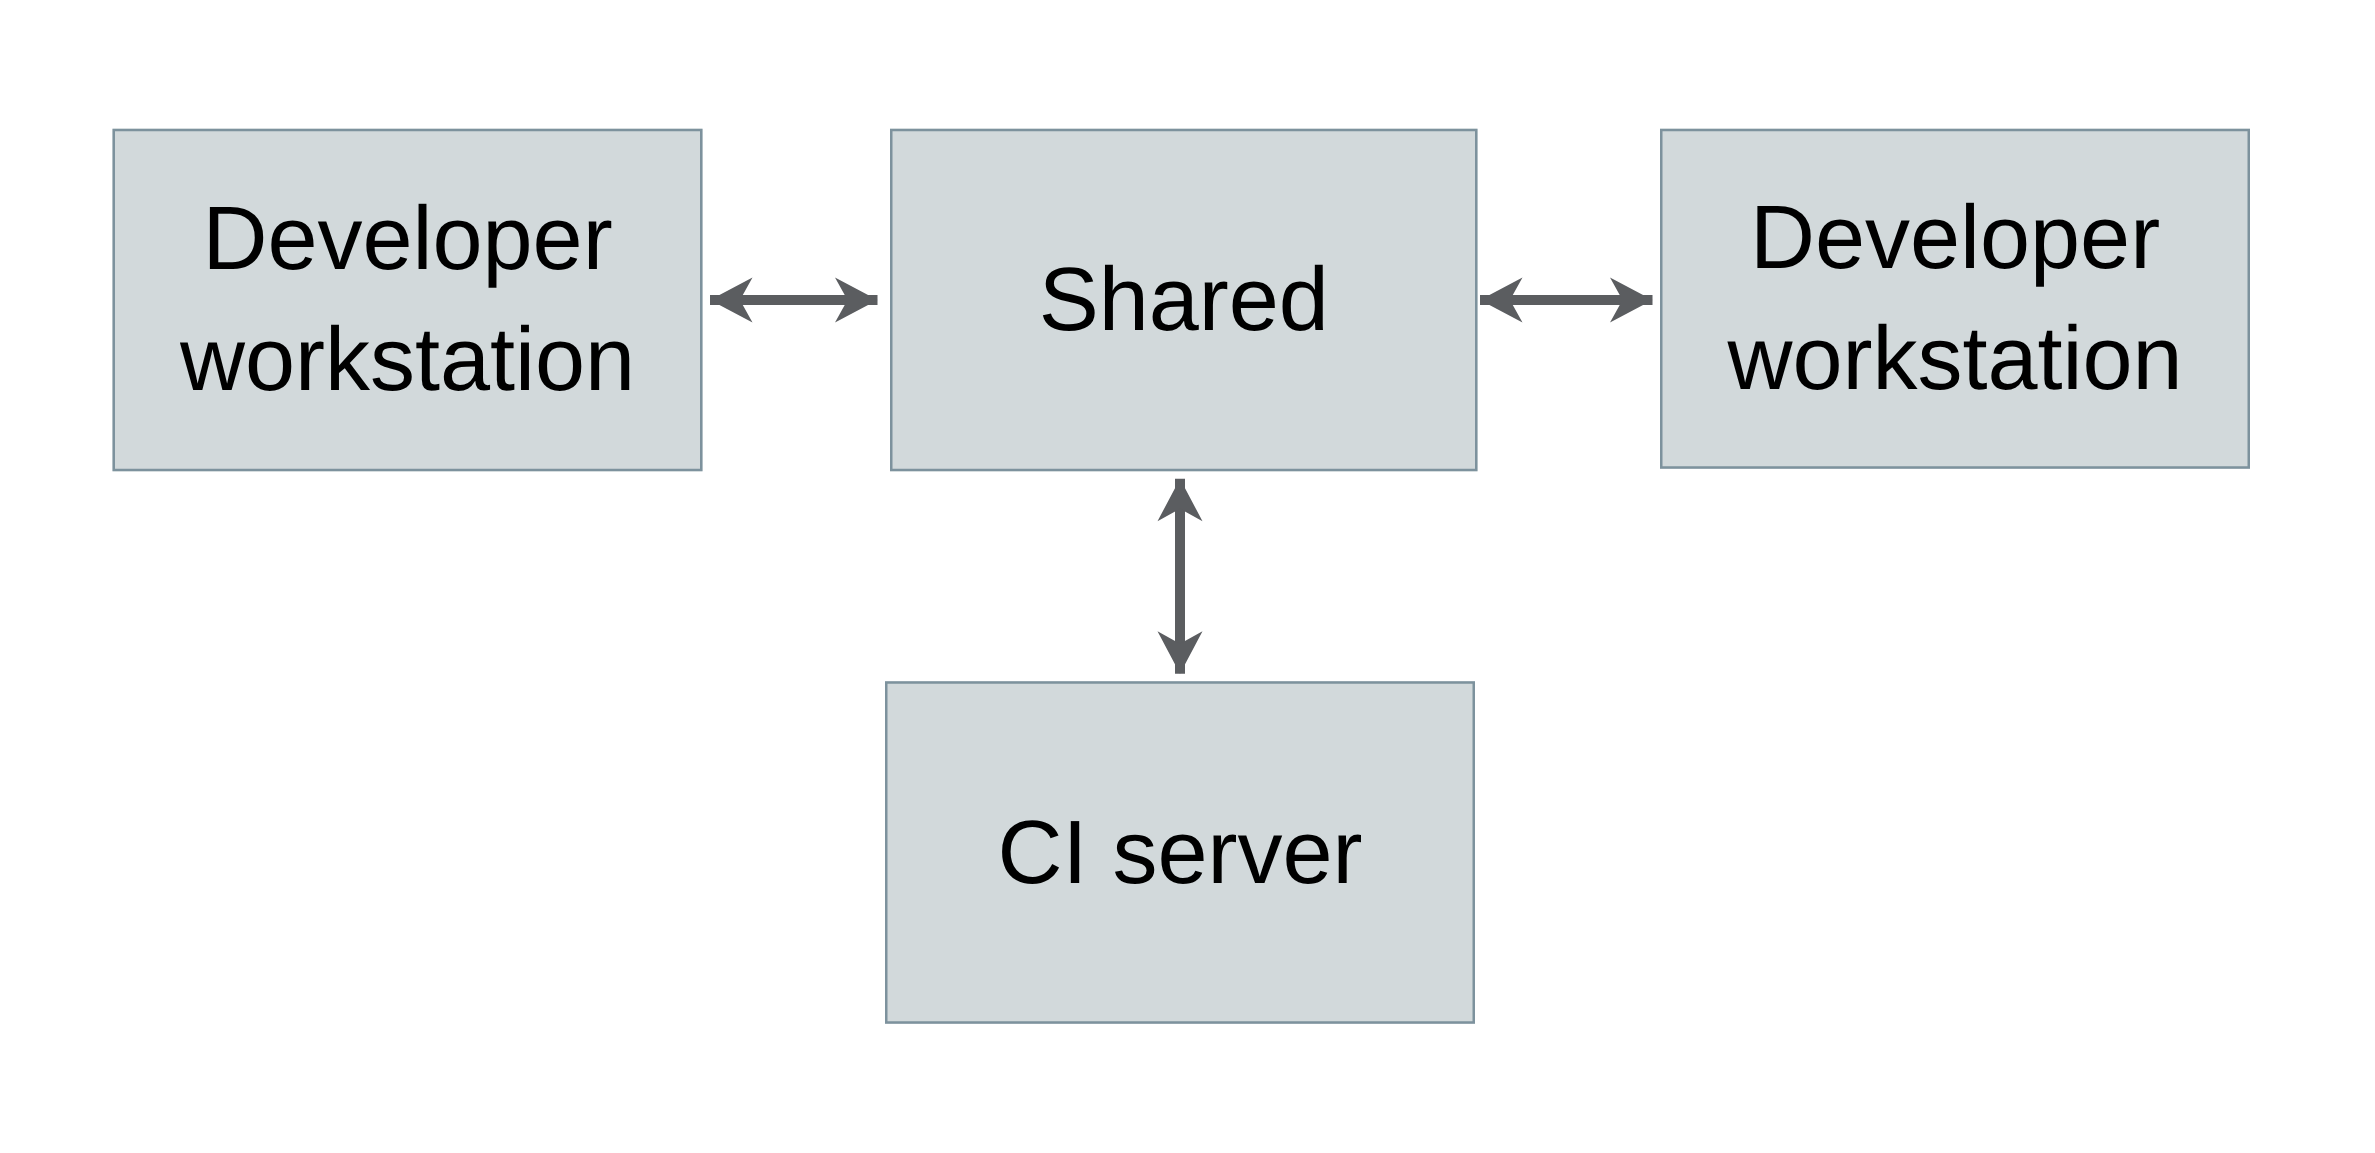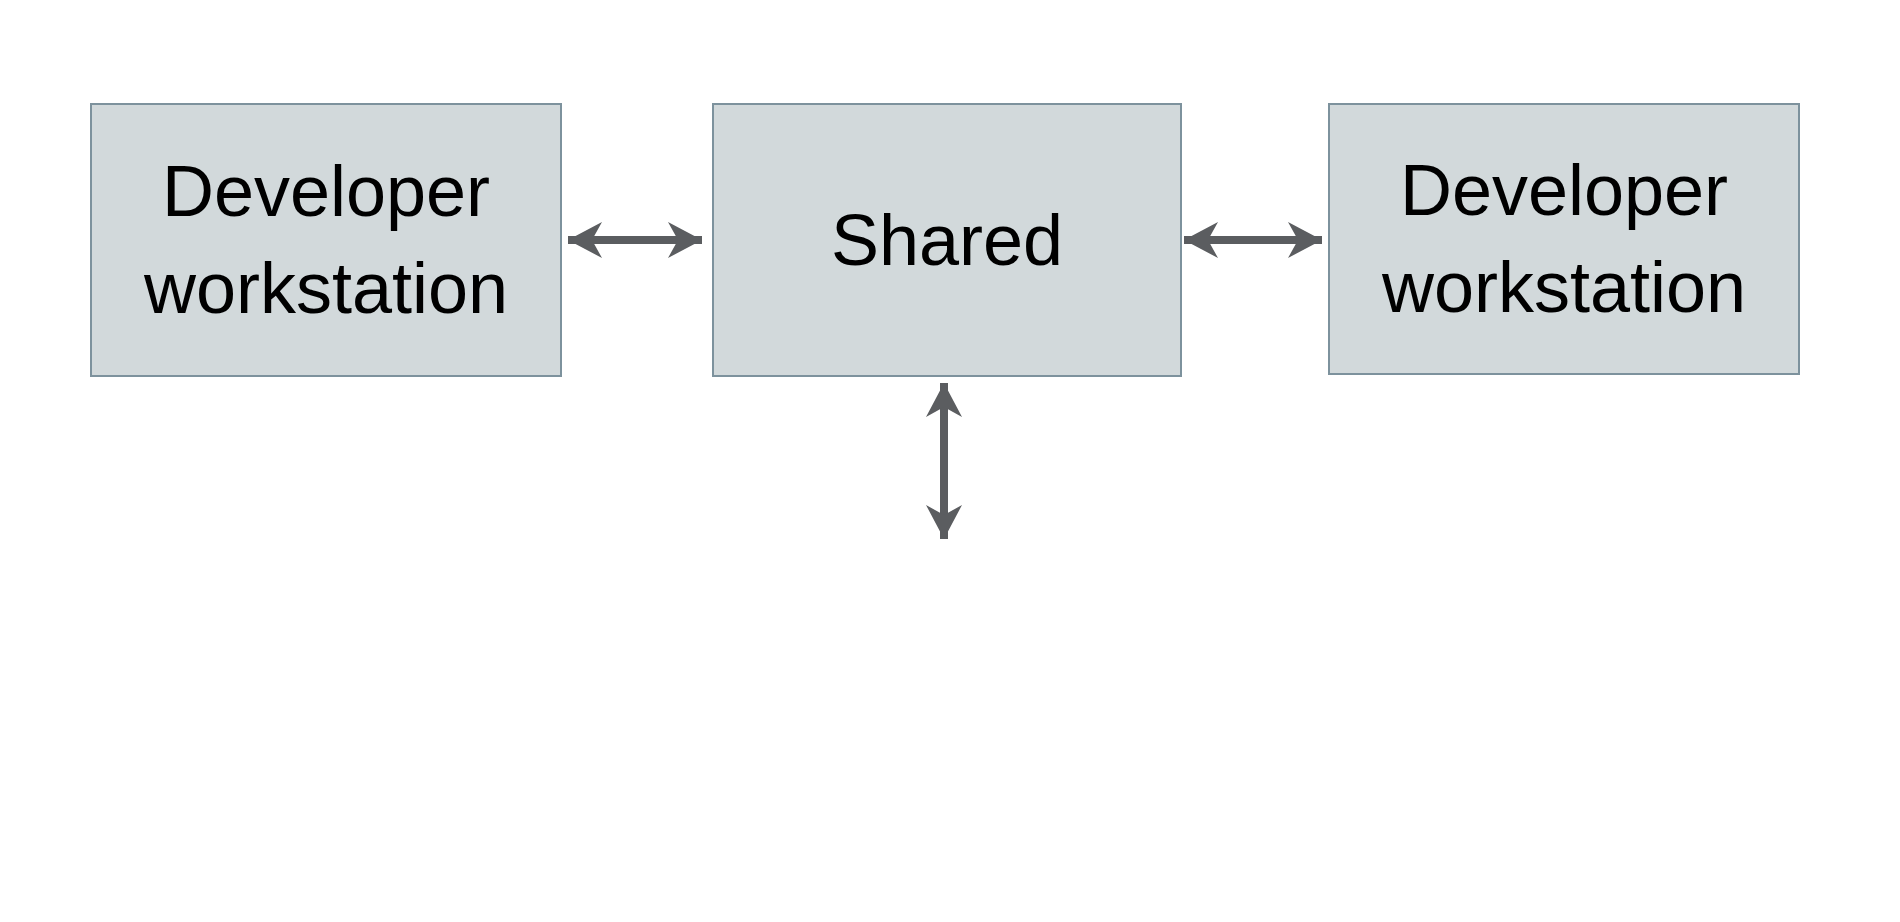--- a/index.html
+++ b/index.html
@@ -66,20 +66,24 @@
 
   <div class="node node-cache">
     <span class="line">Shared</span>
   </div>
 
   <div class="node node-dev-right">
     <span class="line">Developer</span>
     <span class="line">workstation</span>
   </div>
 
+  <div class="node node-ci">
+    <span class="line">CI server</span>
+
+  </div>
 
   <svg class="edges-layer" viewBox="0 0 1900 922" xmlns="http://www.w3.org/2000/svg">
     <defs>
       <marker id="head" viewBox="0 0 12 12" refX="11" refY="6" markerWidth="5" markerHeight="5" markerUnits="strokeWidth" orient="auto-start-reverse">
         <path d="M11 6 L0.8 0.6 L3.8 6 L0.8 11.4 Z" fill="var(--arrow-color, #5b5d60)"></path>
       </marker>
     </defs>
     <line class="edge" x1="568" y1="240" x2="702" y2="240" marker-start="url(#head)" marker-end="url(#head)"></line>
     <line class="edge" x1="1184" y1="240" x2="1322" y2="240" marker-start="url(#head)" marker-end="url(#head)"></line>
     <line class="edge" x1="944" y1="383" x2="944" y2="539" marker-start="url(#head)" marker-end="url(#head)"></line>

